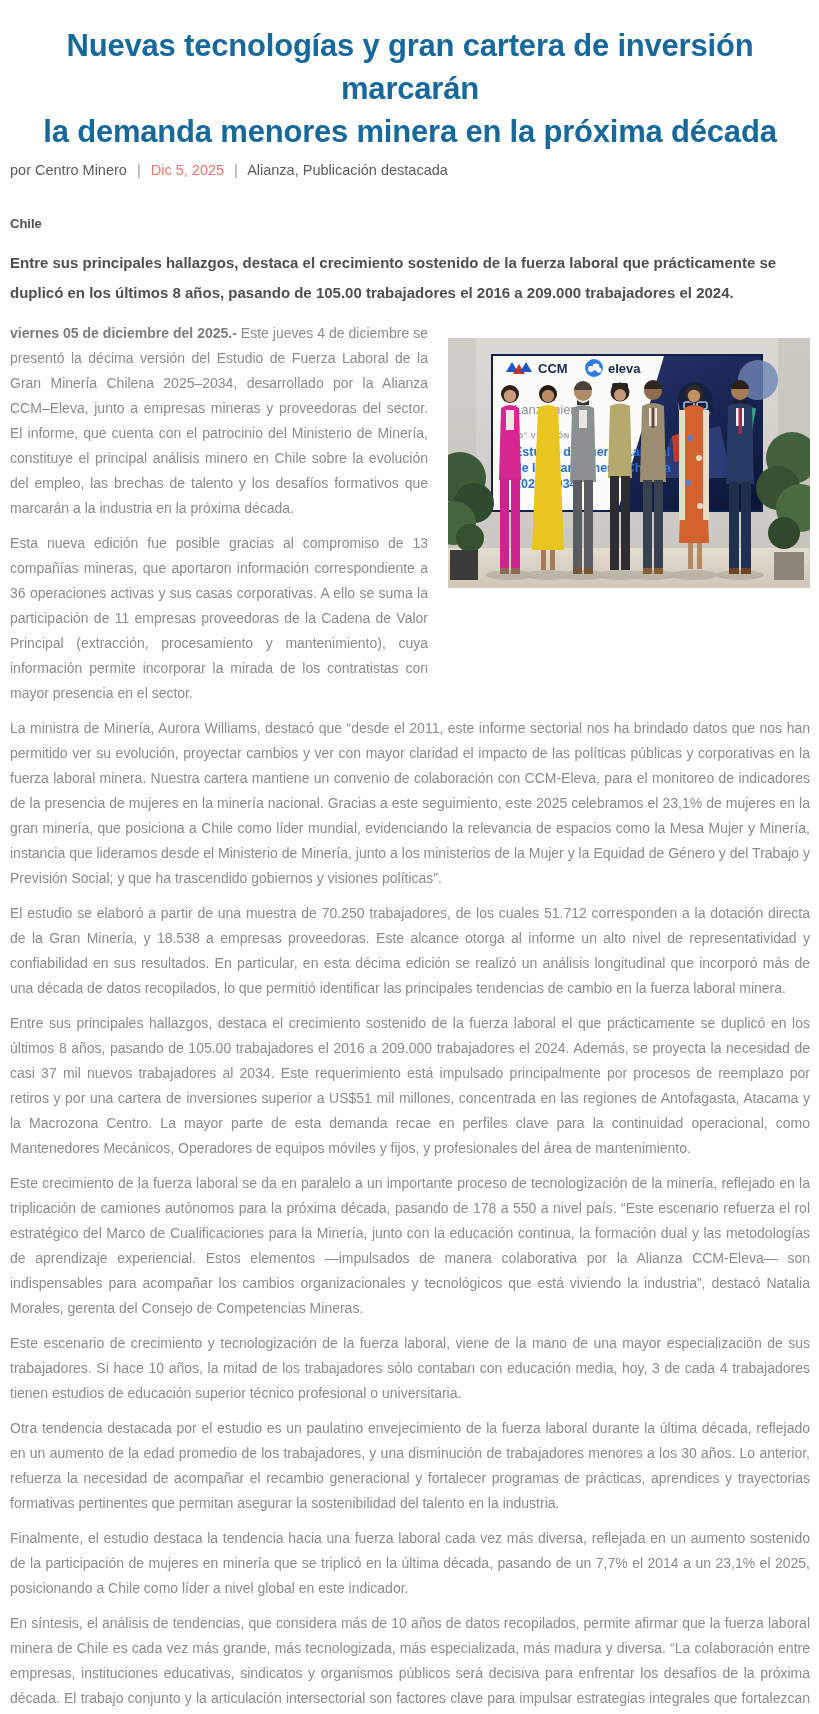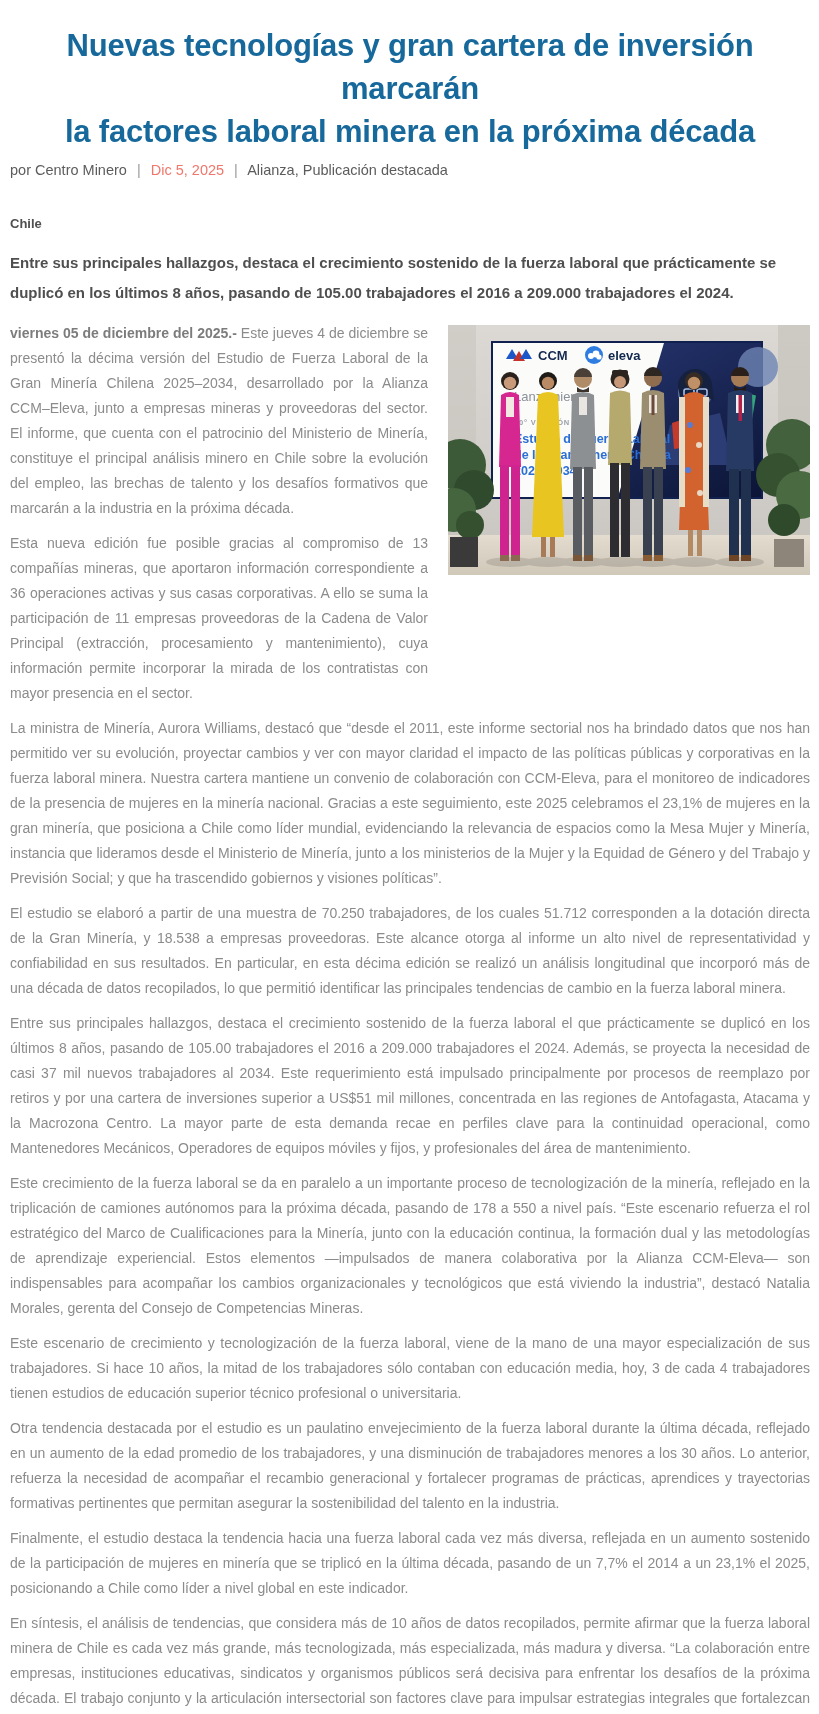--- a/index.html
+++ b/index.html
@@ -7,29 +7,29 @@
   .page{padding:24px 9px 0 10px;}
   h1.title{margin:0 0 9px;font-size:31px;line-height:43px;font-weight:600;color:#17699c;letter-spacing:-0.2px;text-align:center;}
   .byline{font-size:14.5px;color:#5c5c5c;margin:0 0 33px;}
   .byline .sep{color:#9a9a9a;margin:0 6px;}
   .byline .date{color:#f0776b;text-align:right;}
   .byline a{color:#5c5c5c;text-decoration:none;cursor:pointer;}
   .loc{font-weight:700;color:#4f4f4f;font-size:13px;line-height:25px;margin:0 0 12px;}
   .lede{font-weight:700;color:#4f4f4f;font-size:15px;line-height:30px;margin:0 0 13px;}
   p.body{font-size:14px;line-height:25px;color:#8b8b8b;text-align:justify;margin:0 0 10px;}
   p.body strong{color:#7c7c7c;}
-  .photo-wrap{float:right;width:362px;height:322px;margin:4px 0 14px 20px;overflow:hidden;}
+  .photo-wrap{float:right;width:362px;height:322px;margin:17px 0 14px 20px;overflow:hidden;}
   .photo-wrap svg{display:block;}
 </style>
 </head>
 <body>
 
 <div class="page">
 
-  <h1 class="title"><span>Nuevas tecnologías y gran cartera de inversión marcarán</span><br><span>la factores laboral minera en la próxima década</span></h1>
+  <h1 class="title"><span>Nuevas tecnologías y gran cartera de inversión marcarán</span><br><span>la demanda menores minera en la próxima década</span></h1>
 
   <div class="byline">
     <span>por</span>
     <a>Centro Minero</a>
     <span class="sep">|</span>
     <span class="date">Dic 5, 2025</span>
     <span class="sep">|</span>
     <a>Alianza, Publicación destacada</a>
   </div>
 

